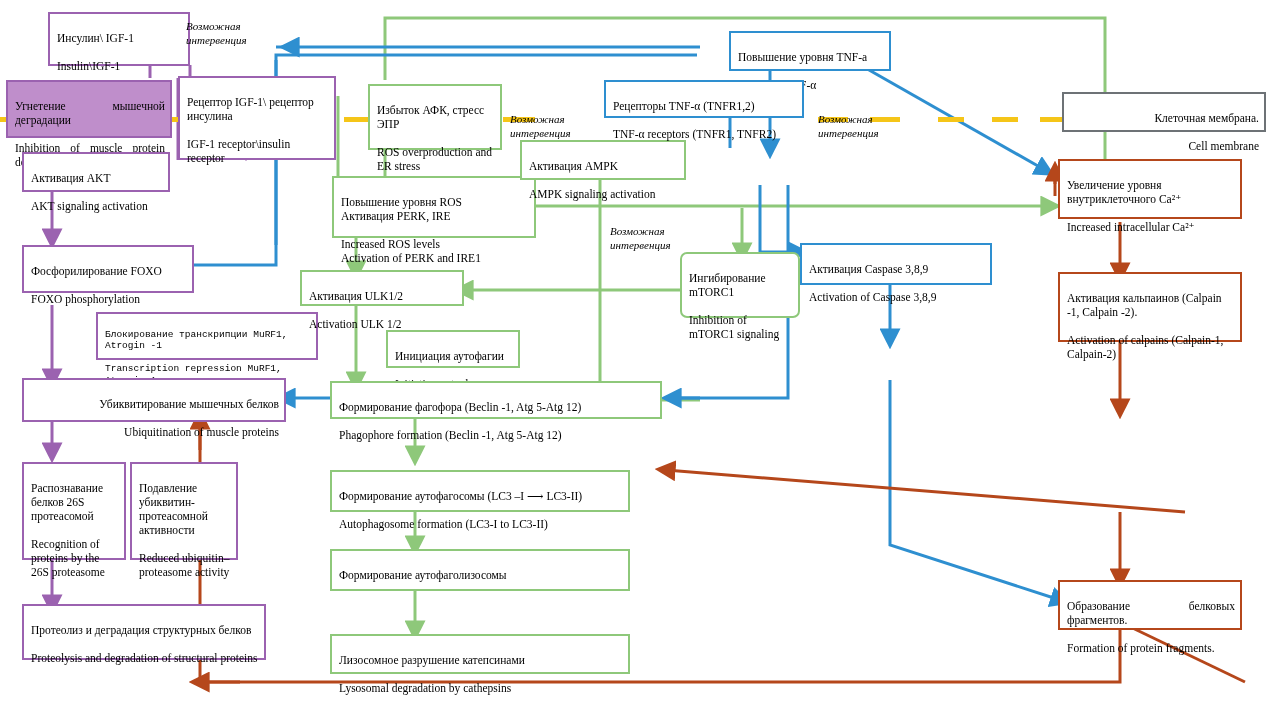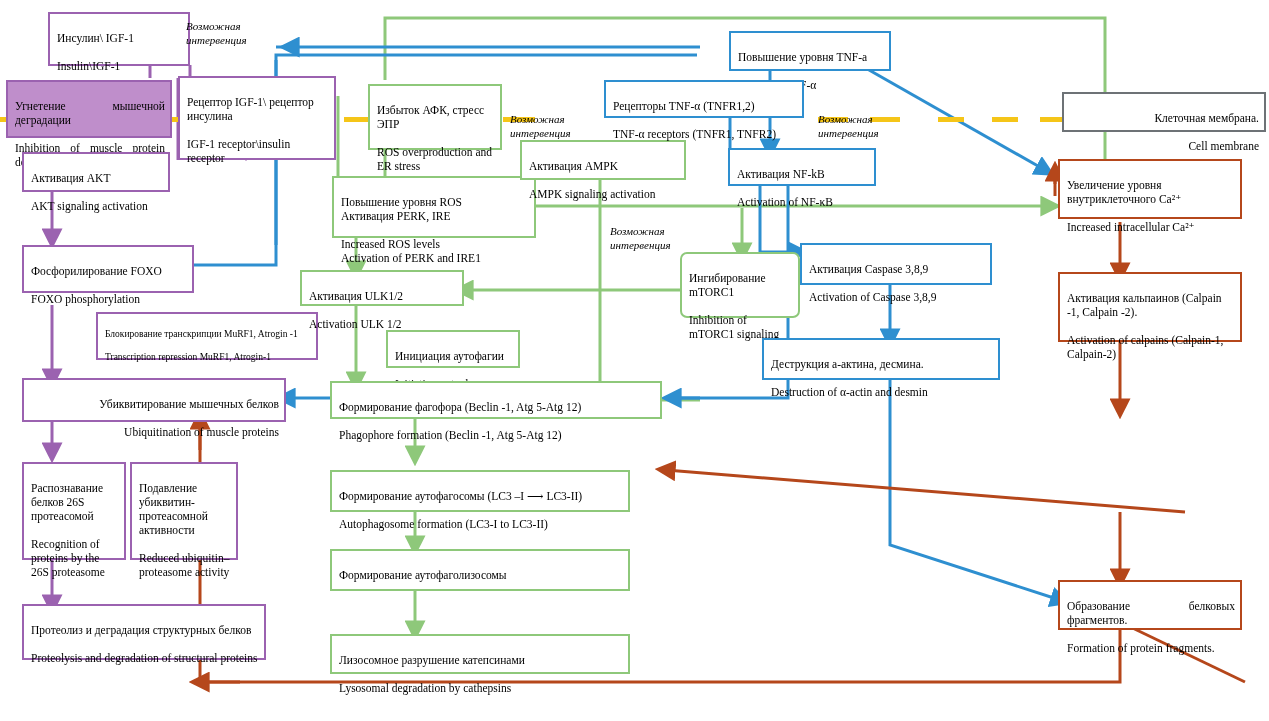--- a/index.html
+++ b/index.html
@@ -202,21 +202,21 @@
   <div class="box c-purple" style="left:22px;top:152px;width:148px;height:40px;">
     <span class="ln">Активация AKT</span>
     <span class="ln">AKT signaling activation</span>
   </div>
 
   <div class="box c-purple" style="left:22px;top:245px;width:172px;height:48px;">
     <span class="ln">Фосфорилирование FOXO</span>
     <span class="ln">FOXO phosphorylation</span>
   </div>
 
-  <div class="box c-purple" style="left:96px;top:312px;width:222px;height:48px;font-size:9.5px;">
+  <div class="box c-purple" style="left:96px;top:312px;width:222px;height:48px;font-size:9.5px;font-family:Liberation Mono, monospace;">
     <span class="ln">Блокирование транскрипции MuRF1, Atrogin -1</span>
     <span class="ln">Transcription repression MuRF1, Atrogin-1</span>
   </div>
 
   <div class="box c-purple" style="left:22px;top:378px;width:264px;height:44px;text-align:right;">
     <span class="ln">Убиквитирование мышечных белков</span>
     <span class="ln">Ubiquitination of muscle proteins</span>
   </div>
 
   <div class="box c-purple" style="left:22px;top:462px;width:104px;height:98px;">
@@ -288,34 +288,26 @@
   <div class="box c-blue" style="left:729px;top:31px;width:162px;height:40px;">
     <span class="ln">Повышение уровня TNF-a</span>
     <span class="ln">Increased TNF-α</span>
   </div>
 
   <div class="box c-blue" style="left:604px;top:80px;width:200px;height:38px;">
     <span class="ln">Рецепторы TNF-α (TNFR1,2)</span>
     <span class="ln">TNF-α receptors (TNFR1, TNFR2)</span>
   </div>
 
-  <div class="box c-blue" style="left:728px;top:148px;width:148px;height:38px;">
-    <span class="ln">Активация NF-kB</span>
-    <span class="ln">Activation of NF-κB</span>
-  </div>
 
   <div class="box c-blue" style="left:800px;top:243px;width:192px;height:42px;">
     <span class="ln">Активация Caspase 3,8,9</span>
     <span class="ln">Activation of Caspase 3,8,9</span>
   </div>
 
-  <div class="box c-blue" style="left:762px;top:338px;width:238px;height:42px;">
-    <span class="ln">Деструкция a-актина, десмина.</span>
-    <span class="ln">Destruction of α-actin and desmin</span>
-  </div>
 
   <div class="box c-grey rt" style="left:1062px;top:92px;width:204px;height:40px;">
     <span class="ln rt">Клеточная мембрана.</span>
     <span class="ln rt">Cell membrane</span>
   </div>
 
   <div class="box c-brown" style="left:1058px;top:159px;width:184px;height:60px;">
     <span class="ln">Увеличение уровня внутриклеточного Ca²⁺</span>
     <span class="ln">Increased intracellular Ca²⁺</span>
   </div>

